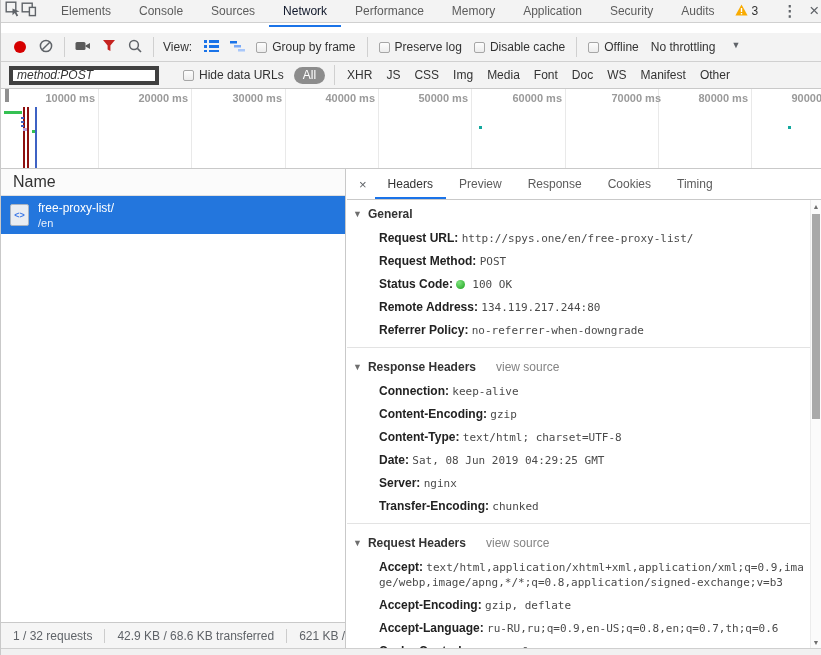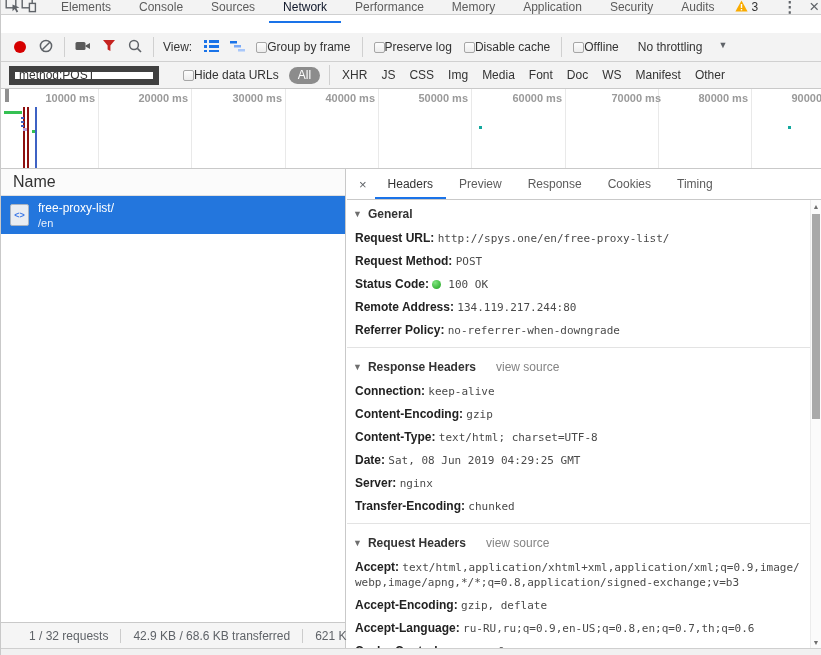--- a/index.html
+++ b/index.html
@@ -4,56 +4,56 @@
 <style>
   * { box-sizing: border-box; }
   html,body { margin:0; padding:0; }
   body {
     width:821px; height:655px; position:relative; overflow:hidden;
     font-family:"Liberation Sans", sans-serif; background:#fff;
     border-left:1px solid #c9c9c9;
   }
   
   .tabbar {
-    position:absolute; top:0; left:0; right:0; height:15px;
+    position:absolute; top:0; left:0; right:0; height:23px;
     background:#f3f3f3; border-bottom:1px solid #d0d0d0;
     display:flex; align-items:center; padding-left:4px;
   }
   .tbtn { width:26px; height:26px; display:flex; align-items:center; justify-content:center; }
   .vdiv { width:1px; height:20px; background:#d0d0d0; margin:0 5px; }
   .tab { padding:0 14px; font-size:12px; color:#5c5c5c; height:32px; line-height:32px; white-space:nowrap; }
   .tab.active { color:#0f172a; box-shadow: inset 0 -2px 0 #1a73e8; }
   .spacer { flex:1; }
   .warnbadge { display:flex; align-items:center; gap:4px; font-size:12px; color:#333; padding:0 6px; }
   .kebab { font-size:15px; color:#5f6368; font-weight:bold; letter-spacing:0; padding:0 8px; }
   .closex { font-size:17px; color:#5f6368; padding:0 10px 0 4px; }
 
   
   .toolbar {
     position:absolute; top:33px; left:0; right:0; height:29px;
     background:#f3f3f3; border-bottom:1px solid #d0d0d0;
     display:flex; align-items:center; padding-left:6px; font-size:12px; color:#333;
   }
   .rec { width:12px; height:12px; border-radius:50%; background:#d60000; margin:0 7px; }
-  .cblabel { display:flex; align-items:center; margin:0 6px; white-space:nowrap; }
+  .cblabel { display:flex; align-items:center; gap:5px; margin:0 6px; white-space:nowrap; }
   .cbox { width:11px; height:11px; border:1px solid #a6a6a6; border-radius:2px;
           background:linear-gradient(#fdfdfd,#ececec); flex:0 0 auto; }
   .viewlabel { margin:0 6px 0 4px; color:#333; }
-  .throttle { display:flex; align-items:flex-start; gap:16px; margin-left:13px; white-space:nowrap; }
+  .throttle { display:flex; align-items:flex-start; gap:16px; margin-left:6px; white-space:nowrap; }
   .caret { font-size:9px; color:#5f6368; }
 
   
   .filterbar {
     position:absolute; top:62px; left:0; right:0; height:27px;
     background:#f3f3f3; border-bottom:1px solid #c9c9c9;
     display:flex; align-items:center; padding-left:8px; font-size:12px; color:#333;
   }
   .filter-input {
-    width:150px; height:19px; border:6px solid #404040; background:#fff;
-    font-family:"Liberation Sans",sans-serif; font-size:12px; color:#333; padding:0 4px; outline:none;
+    width:150px; height:19px; border:4px solid #404040; background:#fff;
+    font-family:"Liberation Sans",sans-serif; font-size:12px; color:#333; padding:0 4px; outline:none;font-style:italic;
   }
   .pill { background:#8c8c8c; color:#fff; border-radius:9px; padding:1px 9px 2px; margin:0 4px; }
   .ftype { margin:0 7px; color:#333; }
 
   
   .overview {
     position:absolute; top:89px; left:0; right:0; height:80px;
     background:#fff; border-bottom:1px solid #c9c9c9; overflow:hidden;font-weight:bold;
   }
   .gl { position:absolute; top:0; bottom:0; width:1px; background:#e9e9e9; }
@@ -76,40 +76,40 @@
   .doc-icon {
     width:19px; height:22px; background:#e9edf2; border:1px solid #aab3bf; border-radius:2px;
     color:#3b78e7; font-weight:bold; font-size:9px;
     display:flex; align-items:center; justify-content:center; flex:0 0 auto;
   }
   .req-line1 { font-size:12px; line-height:15px; }
   .req-line2 { font-size:11px; line-height:14px; color:#eaf1fb; }
   .summary-bar {
     position:absolute; left:0; right:0; bottom:0; height:26px;
     background:#f5f5f5; border-top:1px solid #c9c9c9;
-    display:flex; align-items:center; font-size:12px; color:#5f6368; padding-left:28px;
+    display:flex; align-items:center; font-size:12px; color:#5f6368; padding-left:12px;
   }
   .sum-item { padding:0 12px; border-left:1px solid #ccc; white-space:nowrap; }
   .sum-item:first-child { border-left:none; padding-left:0; }
 
   
   .detail-panel { position:absolute; top:169px; left:346px; right:0; bottom:7px; background:#fff; }
   .dtabs {
     height:31px; border-bottom:1px solid #c9c9c9;
     display:flex; align-items:center; font-size:12px; color:#5c5c5c; padding-left:4px;
   }
   .dclose { padding:0 8px; font-size:13px; color:#5f6368; }
   .dtab { padding:0 13px; height:30px; line-height:30px; }
   .dtab.active { color:#333; box-shadow: inset 0 -2px 0 #1a73e8; }
   .dcontent { position:absolute; top:31px; left:0; right:11px; bottom:0; overflow:hidden; }
   .sec-h { display:flex; align-items:center; height:27px; padding-left:6px;
            font-size:12px; font-weight:bold; color:#333; }
   .tri { color:#6e6e6e; font-size:9px; margin-right:6px; }
   .vs { font-weight:normal; color:#848484; margin-left:20px; font-size:12px; }
-  .kv { padding:4px 4px 4px 8px; font-size:12px; line-height:15px; word-break:break-all; }
+  .kv { padding:4px 4px 4px 32px; font-size:12px; line-height:15px; word-break:break-all; }
   .k { font-weight:bold; color:#222; }
   .v { font-family:"DejaVu Sans Mono", monospace; font-size:11px; color:#4a4a4a; }
   .divider { height:1px; background:#e3e3e3; margin:5px 0; }
   .statusdot { display:inline-block; width:9px; height:9px; border-radius:50%;
                background:radial-gradient(circle at 35% 30%, #7fe57f, #1ca01c); margin:0 4px -1px 3px; }
   
   .sb { position:absolute; top:31px; right:0; width:11px; bottom:0;
         background:#fbfbfb; border-left:1px solid #ececec; }
   .sb-arrow { position:absolute; left:0; right:0; height:12px; display:flex;
               align-items:center; justify-content:center; font-size:7px; color:#6e6e6e; }

